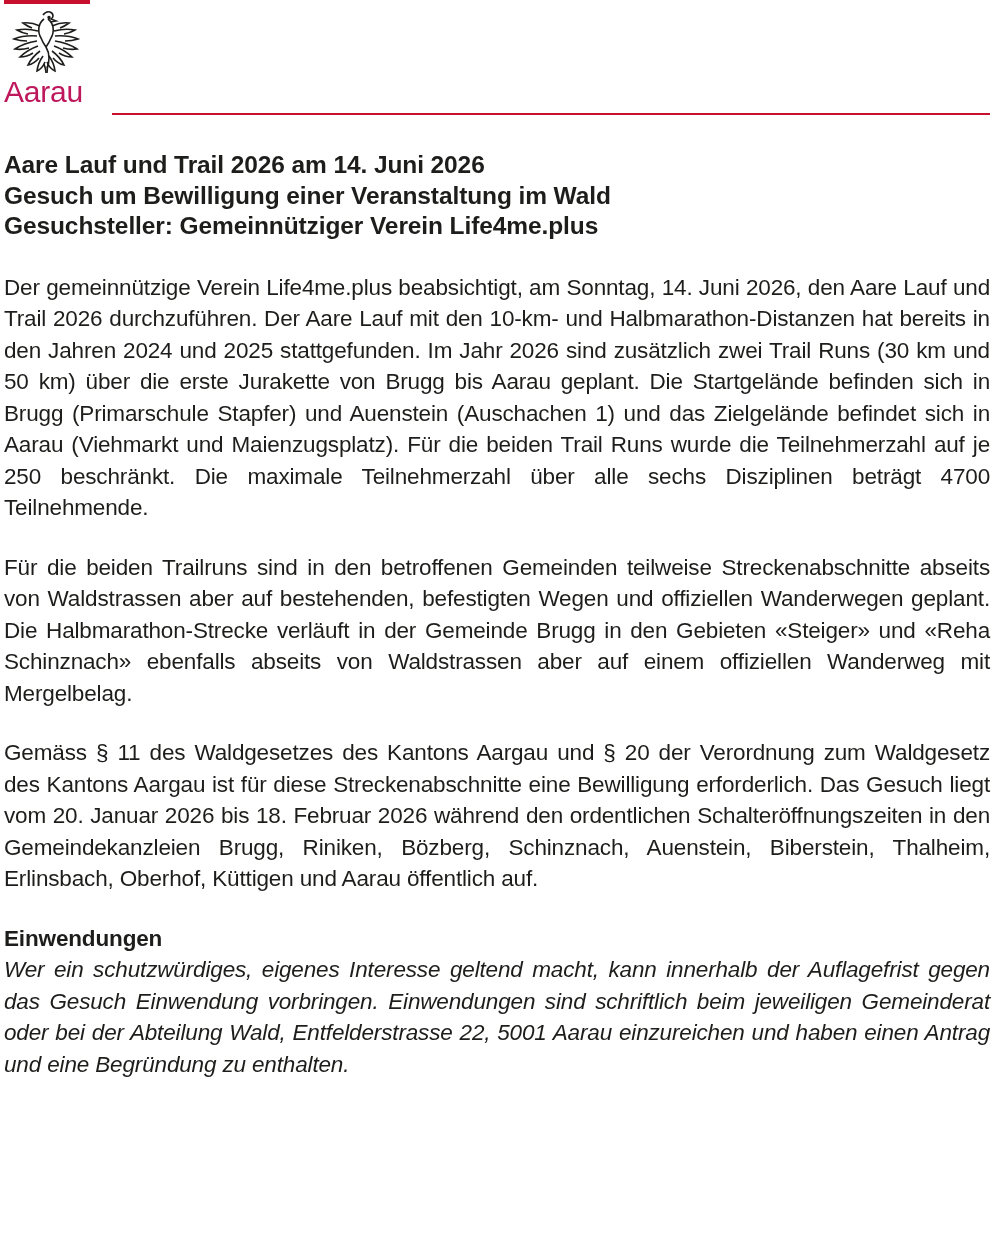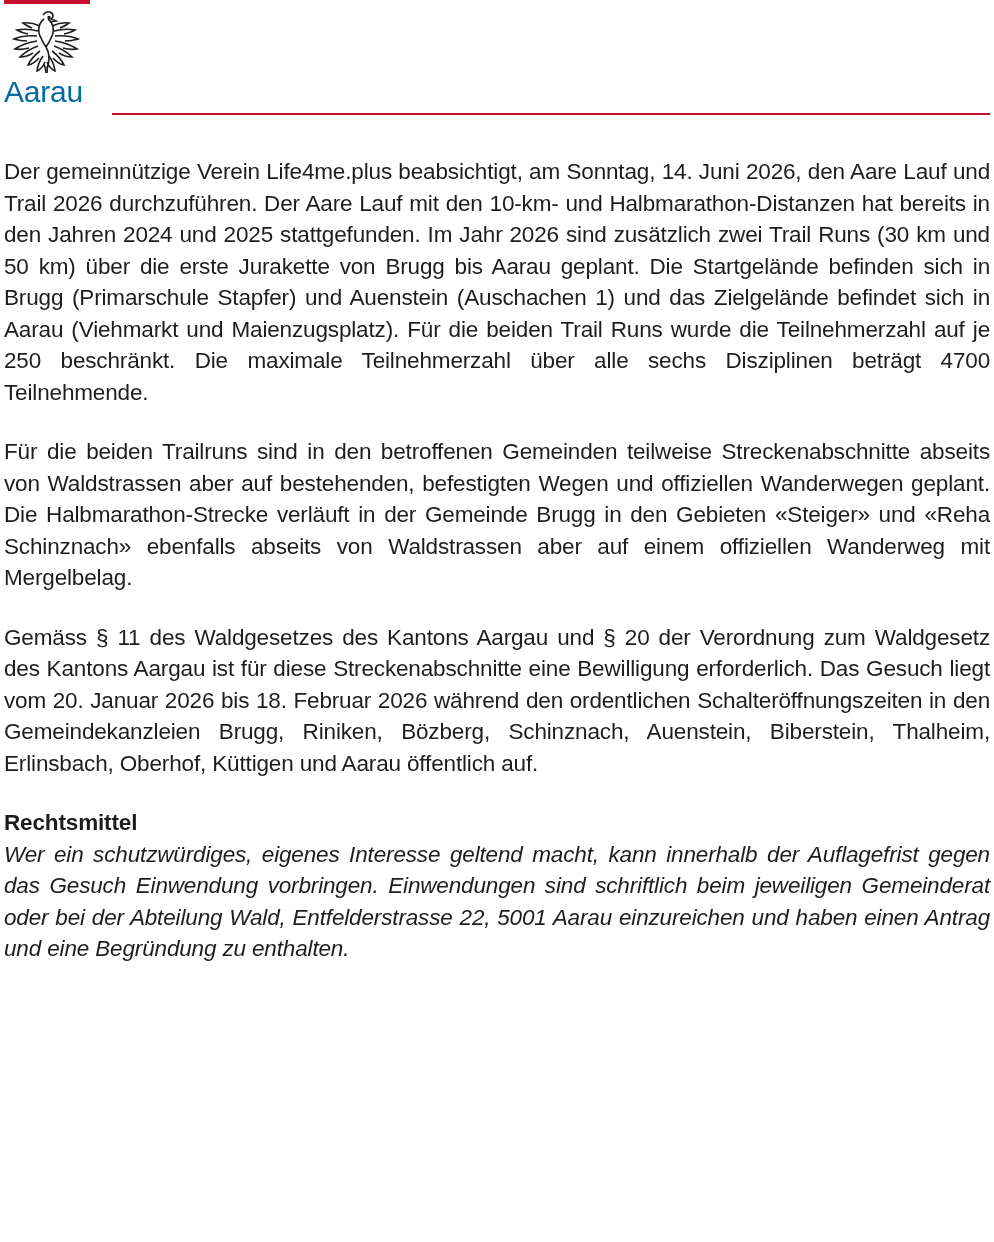--- a/index.html
+++ b/index.html
@@ -41,21 +41,21 @@
   }
   .crest {
     width: 84px;
     height: 66px;
     display: block;
   }
   .logo-word {
     font-size: 30px;
     line-height: 32px;
     letter-spacing: -0.2px;
-    color: #0369a1;
+    color: #be185d;
     font-family: "Liberation Sans", sans-serif;
     margin-top: 2px;
   }
   .header-rule {
     position: absolute;
     left: 108px;
     right: 0;
     top: 113px;
     height: 2px;
     background: #c8102e;
@@ -133,22 +133,27 @@
 
           <path d="M40 56 q2 6 2 9"></path>
           <path d="M44 56 q-1 6 -1 9"></path>
         </g>
       </svg>
       <div class="logo-word">Aarau</div>
     </div>
     <div class="header-rule"></div>
   </div>
 
+  <div class="title-block">
+    <div class="title-line">Aare Lauf und Trail 2026 am 14. Juni 2026</div>
+    <div class="title-line">Gesuch um Bewilligung einer Veranstaltung im Wald</div>
+    <div class="title-line">Gesuchsteller: Gemeinnütziger Verein Life4me.plus</div>
+  </div>
 
   <div class="body-block">
     <p class="para">Der gemeinnützige Verein Life4me.plus beabsichtigt, am Sonntag, 14. Juni 2026, den Aare Lauf und Trail 2026 durchzuführen. Der Aare Lauf mit den 10-km- und Halbmarathon-Distanzen hat bereits in den Jahren 2024 und 2025 stattgefunden. Im Jahr 2026 sind zusätzlich zwei Trail Runs (30 km und 50 km) über die erste Jurakette von Brugg bis Aarau geplant. Die Startgelände befinden sich in Brugg (Primarschule Stapfer) und Auenstein (Auschachen 1) und das Zielgelände befindet sich in Aarau (Viehmarkt und Maienzugsplatz). Für die beiden Trail Runs wurde die Teilnehmerzahl auf je 250 beschränkt. Die maximale Teilnehmerzahl über alle sechs Disziplinen beträgt 4700 Teilnehmende.</p>
     <p class="para">Für die beiden Trailruns sind in den betroffenen Gemeinden teilweise Streckenabschnitte abseits von Waldstrassen aber auf bestehenden, befestigten Wegen und offiziellen Wanderwegen geplant. Die Halbmarathon-Strecke verläuft in der Gemeinde Brugg in den Gebieten «Steiger» und «Reha Schinznach» ebenfalls abseits von Waldstrassen aber auf einem offiziellen Wanderweg mit Mergelbelag.</p>
     <p class="para">Gemäss § 11 des Waldgesetzes des Kantons Aargau und § 20 der Verordnung zum Waldgesetz des Kantons Aargau ist für diese Streckenabschnitte eine Bewilligung erforderlich. Das Gesuch liegt vom 20. Januar 2026 bis 18. Februar 2026 während den ordentlichen Schalteröffnungszeiten in den Gemeindekanzleien Brugg, Riniken, Bözberg, Schinznach, Auenstein, Biberstein, Thalheim, Erlinsbach, Oberhof, Küttigen und Aarau öffentlich auf.</p>
-    <p class="section-head">Rechtsmittel</p>
+    <p class="section-head">Einwendungen</p>
     <p class="para last tight">Wer ein schutzwürdiges, eigenes Interesse geltend macht, kann innerhalb der Auflagefrist gegen das Gesuch Einwendung vorbringen. Einwendungen sind schriftlich beim jeweiligen Gemeinderat oder bei der Abteilung Wald, Entfelderstrasse 22, 5001 Aarau einzureichen und haben einen Antrag und eine Begründung zu enthalten.</p>
   </div>
 
 </div>
 
 </body></html>

